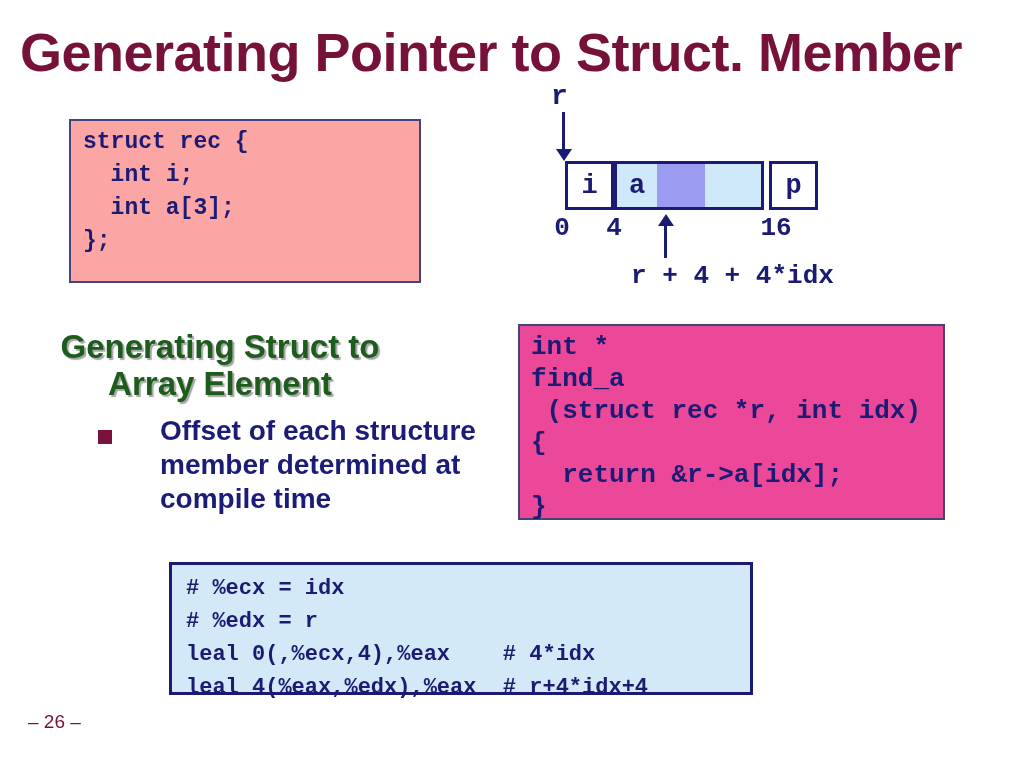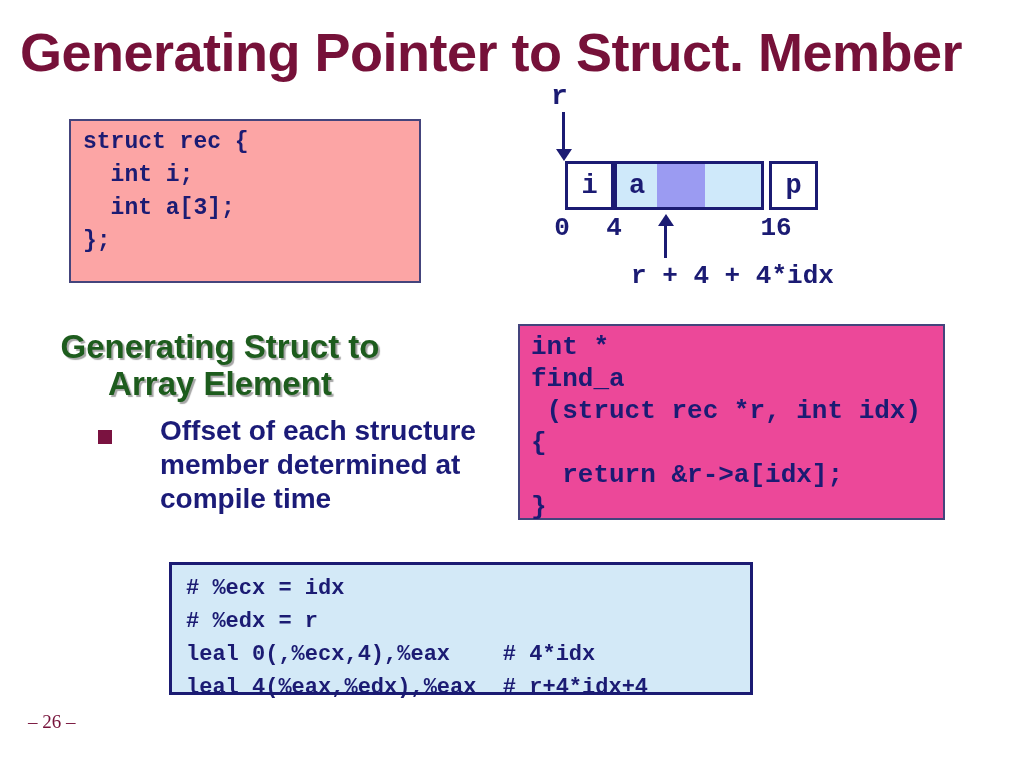--- a/index.html
+++ b/index.html
@@ -159,21 +159,20 @@
     font-weight: bold;
     color: #1b1b78;
     margin-left: 37px;
   }
 
   
   .page-number {
     left: 28px; top: 711px;
     font-size: 19px;
     color: #761139;
-    font-family: Liberation Serif, serif;
   }
 </style>
 </head>
 <body>
 
 <div class="slide">
 
   <div class="abs slide-title">Generating Pointer to Struct. Member</div>
 
   <div class="abs codebox struct-box">

